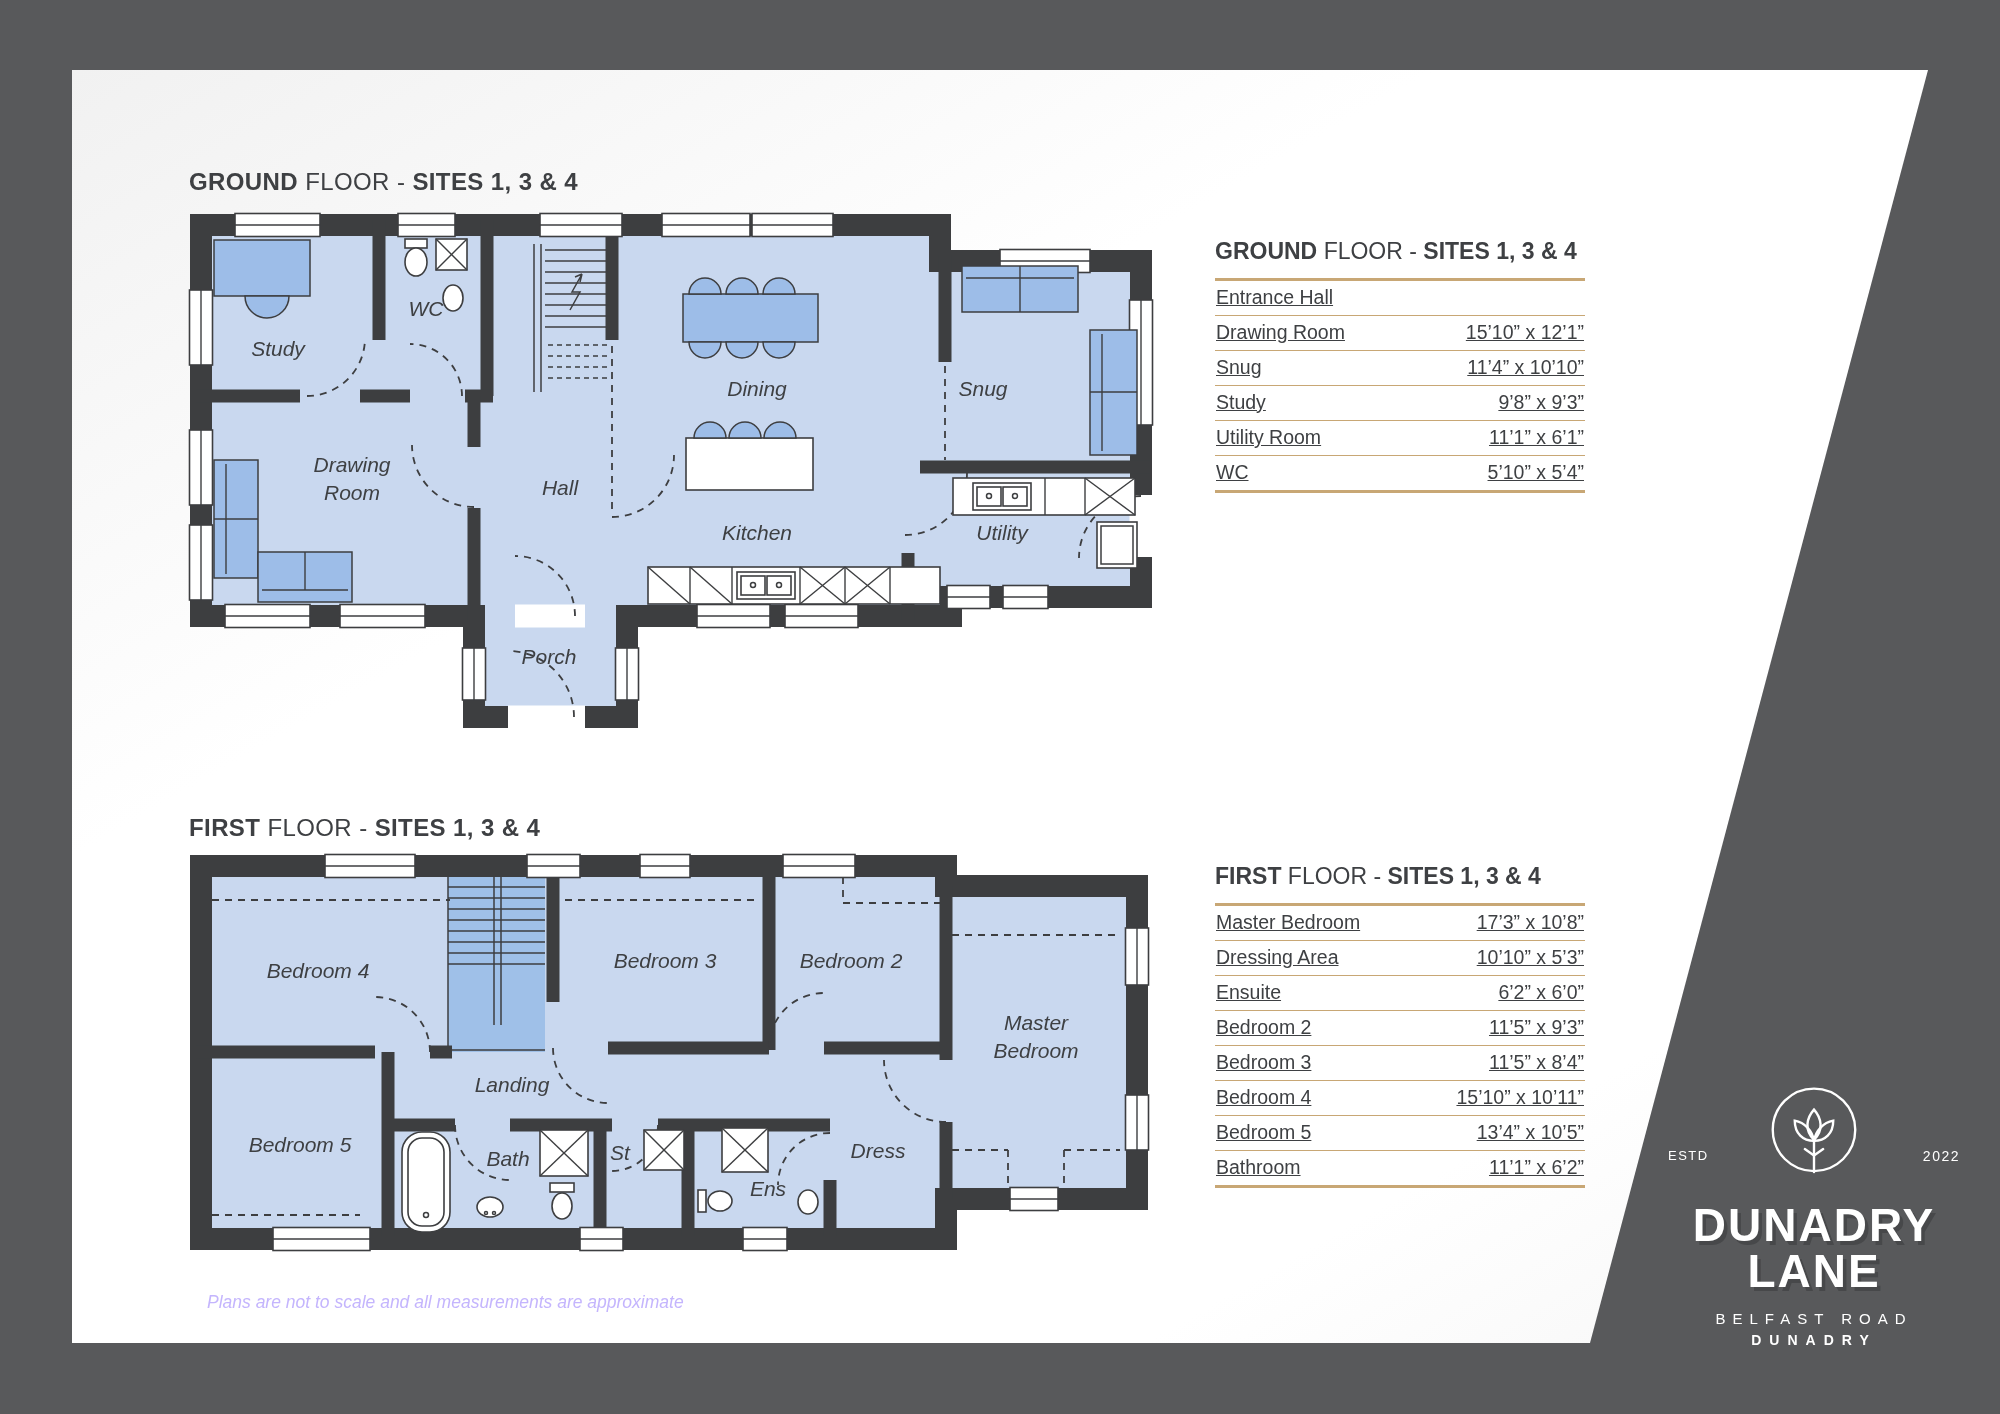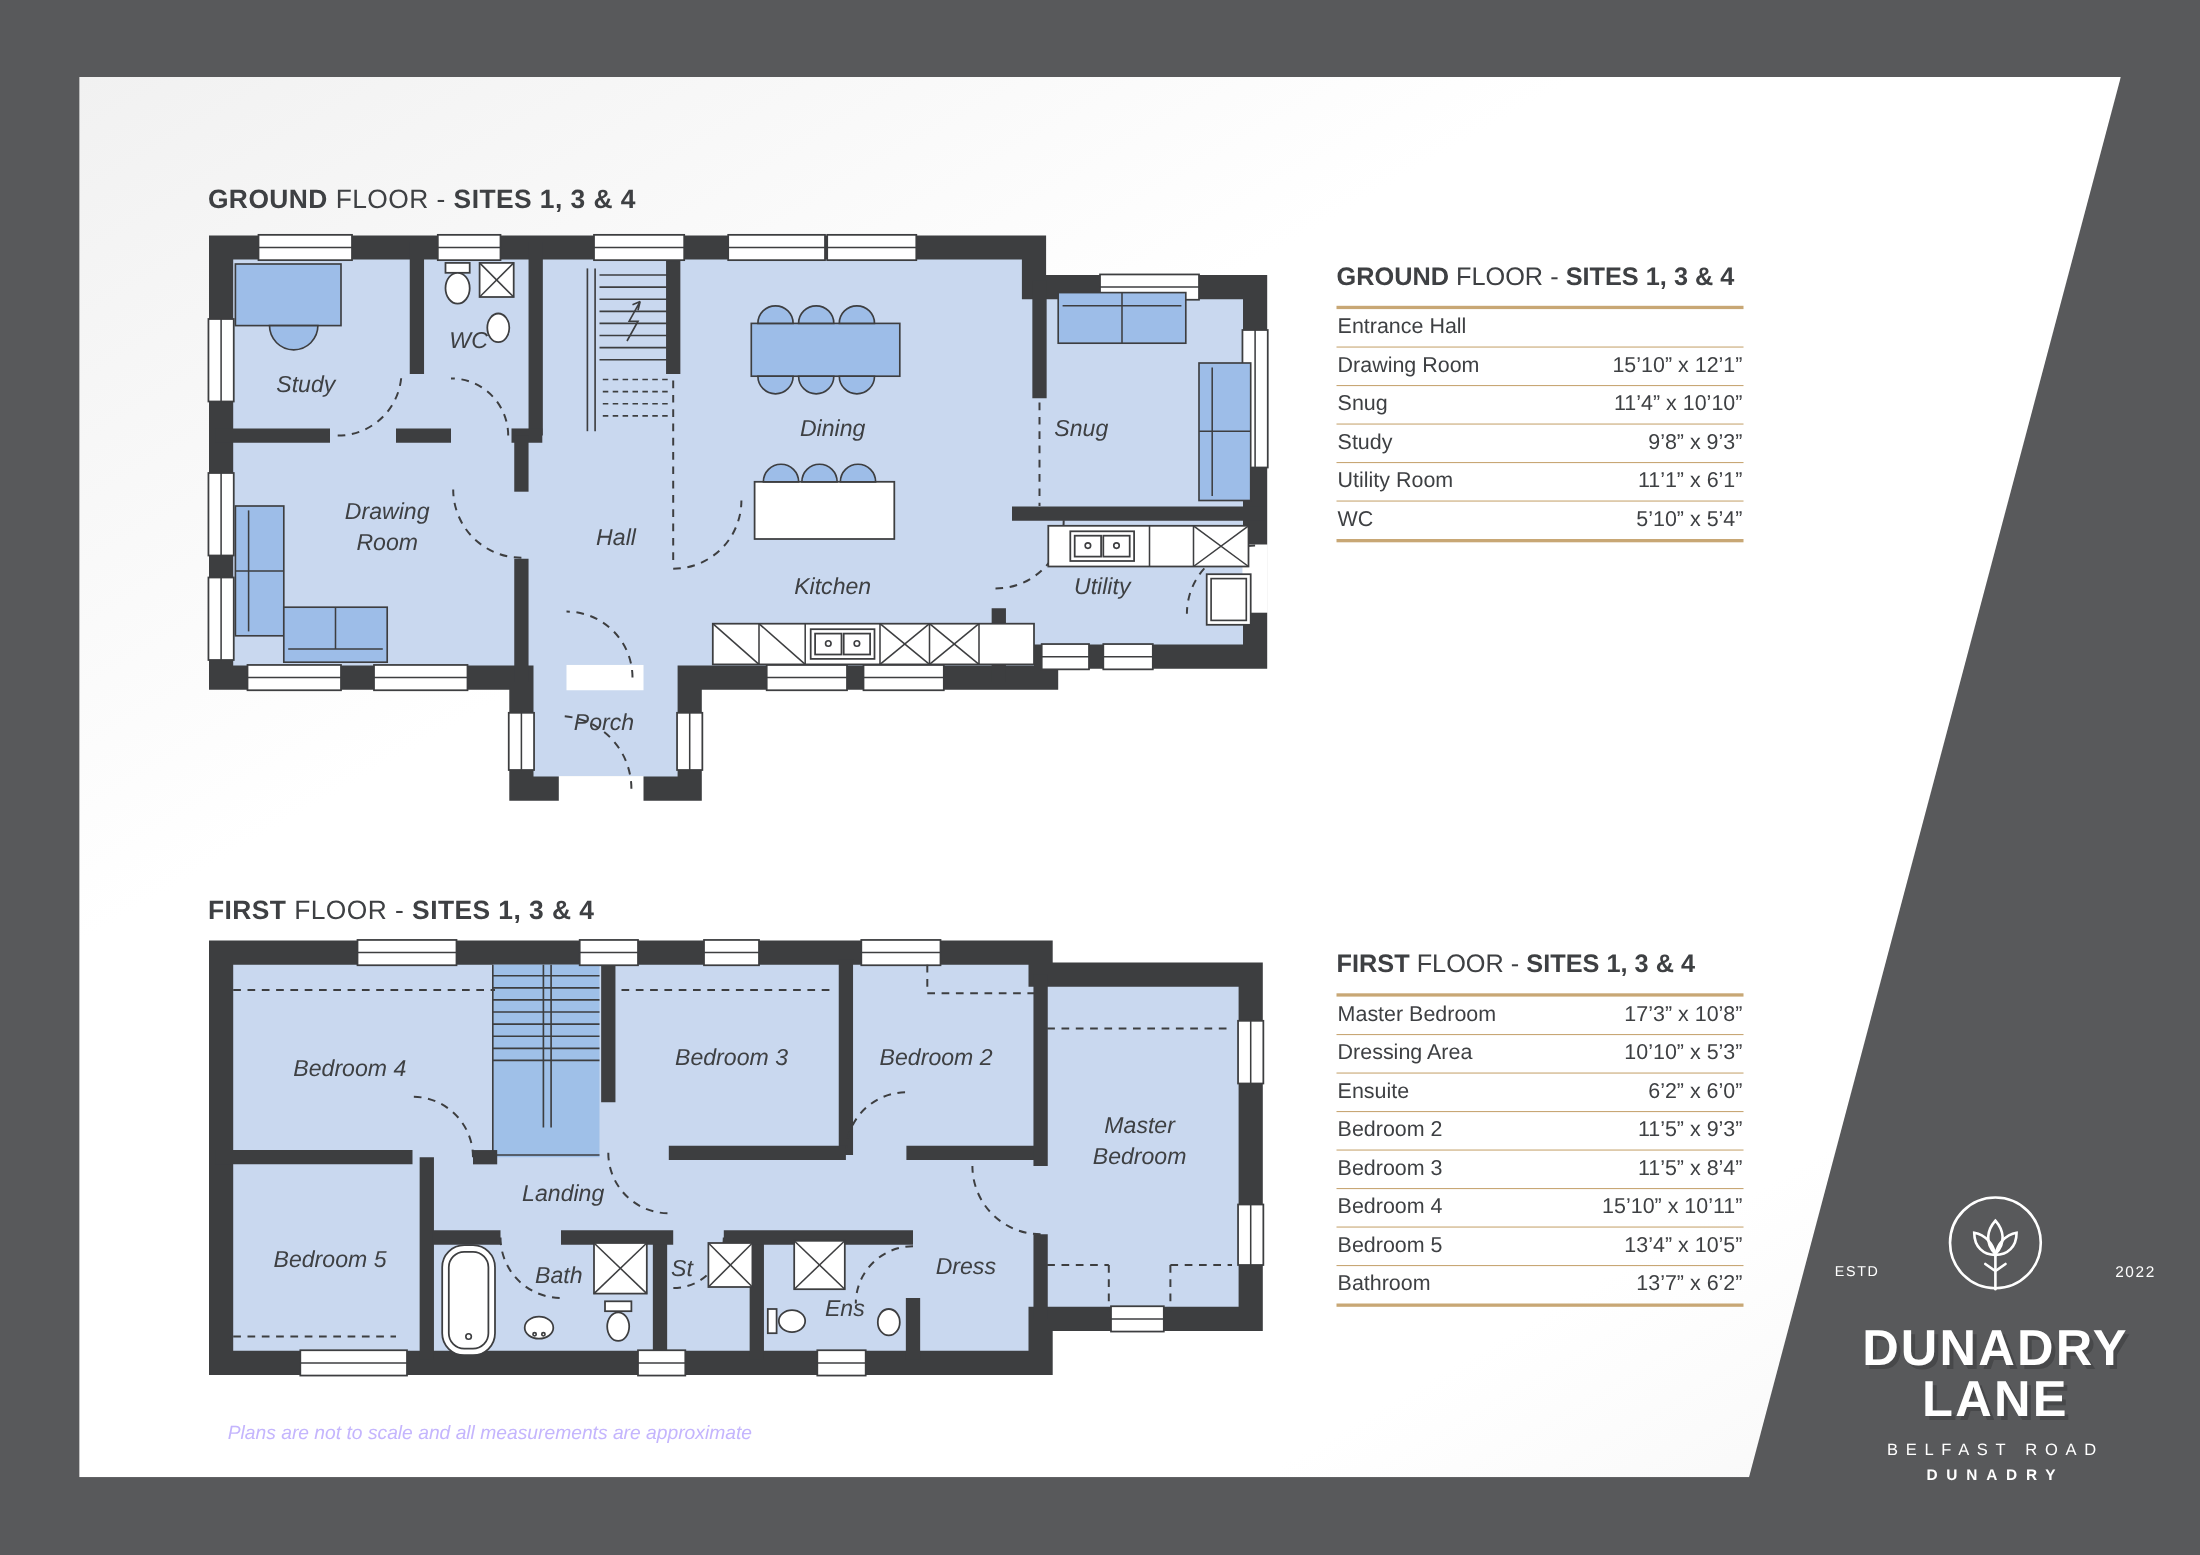--- a/index.html
+++ b/index.html
@@ -21,21 +21,21 @@
   .plan-title .m{font-weight:normal;}
   .plan-svg{position:absolute;}
   
   .dim-table{position:absolute;width:370px;}
   .dim-table .t-title{font-size:23px;margin-bottom:13px;white-space:nowrap;}
   .dim-table .t-title .b{font-weight:bold;}
   .tbl{border-top:3px solid #C8A775;}
   .trow{
     display:flex;justify-content:space-between;align-items:baseline;
     padding:5px 1px 6px 1px;border-bottom:1.6px solid #C8A775;
-    font-size:19.5px;color:#3E4043;min-height:22px;
+    font-size:19.5px;color:#3E4043;min-height:22px;text-decoration:underline;
   }
   .tbl .trow:last-child{border-bottom:3px solid #C8A775;}
   .rname{text-align:left;}
   .rdims{text-align:center;}
   .disclaimer{position:absolute;font-style:italic;font-size:17.5px;color:#c4b5fd;margin-left:17px;}
   
   .logo{position:absolute;left:1642px;top:1072px;width:344px;text-align:center;color:#fff;}
   .logo .mark{position:relative;height:130px;}
   .logo .mark svg{position:absolute;left:117px;top:8px;}
   .logo .estd{position:absolute;left:26px;top:76px;font-size:13px;letter-spacing:1.5px;}
@@ -418,21 +418,21 @@
       <div class="trow">
         <span class="rname">Bedroom 4</span>
         <span class="rdims">15’10” x 10’11”</span>
       </div>
       <div class="trow">
         <span class="rname">Bedroom 5</span>
         <span class="rdims">13’4” x 10’5”</span>
       </div>
       <div class="trow">
         <span class="rname">Bathroom</span>
-        <span class="rdims">13’7” x 6’2”</span>
+        <span class="rdims">11’1” x 6’2”</span>
       </div>
     </div>
 </div>
 
 <div class="disclaimer" style="left:190px;top:1292px;">Plans are not to scale and all measurements are approximate</div>
 
 <div class="logo">
   <div class="mark">
     <span class="estd">ESTD</span>
     <svg width="110" height="118" viewBox="0 0 120 120">

